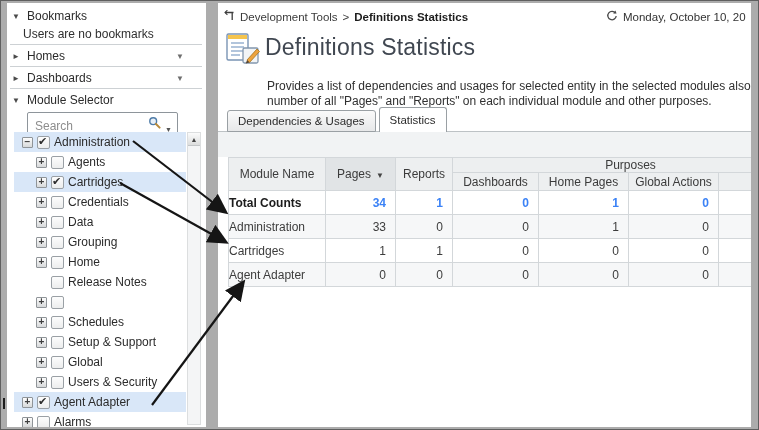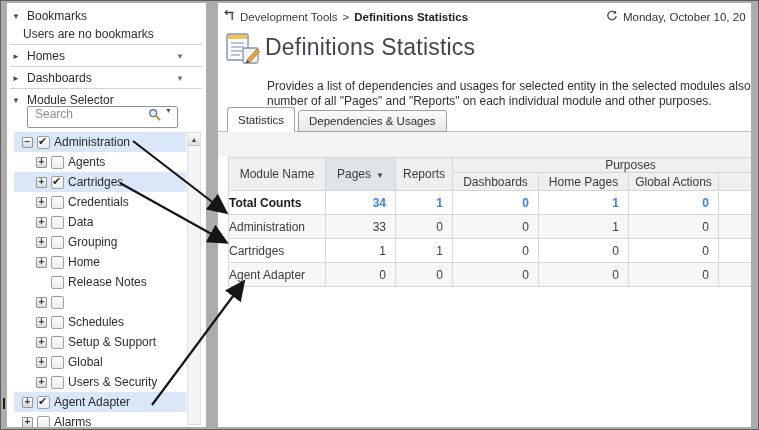--- a/index.html
+++ b/index.html
@@ -20,23 +20,23 @@
     position:absolute; left:0; right:0; height:18px;
     display:flex; align-items:center; gap:6px; padding-left:4px;
     font-size:12px; color:#2b2b2b; cursor:default;
   }
   .tri { font-size:8px; color:#4a4a4a; width:10px; text-align:center; }
   .side-divider { position:absolute; left:3px; right:4px; height:0; border-top:1px solid #cdd1d4; }
   .empty-note { position:absolute; left:16px; top:24px; font-size:12px; color:#2f2f2f; }
   .filter-tri { position:absolute; right:22px; font-size:8px; color:#6e6e6e; }
 
   .searchbox {
-    position:absolute; left:20px; top:103px; width:151px; height:22px;
+    position:absolute; left:20px; top:109px; width:151px; height:22px;
     background:#fff; border:1px solid #8e959b; border-radius:2px;
-    display:flex; align-items:flex-start; padding:0 5px 0 7px; gap:4px;
+    display:flex; align-items:flex-end; padding:0 5px 0 7px; gap:4px;
   }
   .searchbox .ph { flex:1; font-size:12px; color:#8d8d8d; }
   .search-dd { font-size:7px; color:#555; }
 
   .tree { position:absolute; top:129px; left:7px; right:20px; bottom:0; overflow:hidden; }
   .titem { display:flex; align-items:center; height:20px; gap:4px; font-size:12px; color:#2b2b2b; }
   .titem.lvl0 { padding-left:8px; }
   .titem.lvl1 { padding-left:22px; }
   .titem.selected { background:#d9e7f8; }
   .exp {
@@ -283,22 +283,22 @@
       </svg>
     </div>
     <div class="page-title">Definitions Statistics</div>
 
     <div class="desc">
       <div>Provides a list of dependencies and usages for selected entity in the selected modules also displays the</div>
       <div>number of all "Pages" and "Reports" on each individual module and other purposes.</div>
     </div>
 
     <div class="tabs">
+      <div class="tab">Dependencies &amp; Usages</div>
       <div class="tab active">Statistics</div>
-      <div class="tab">Dependencies &amp; Usages</div>
     </div>
     <div class="tab-strip"></div>
 
     <div class="table-wrap">
       <table class="stats">
         <colgroup>
           <col style="width:97px">
             <col style="width:70px">
             <col style="width:57px">
           <col style="width:86px">

